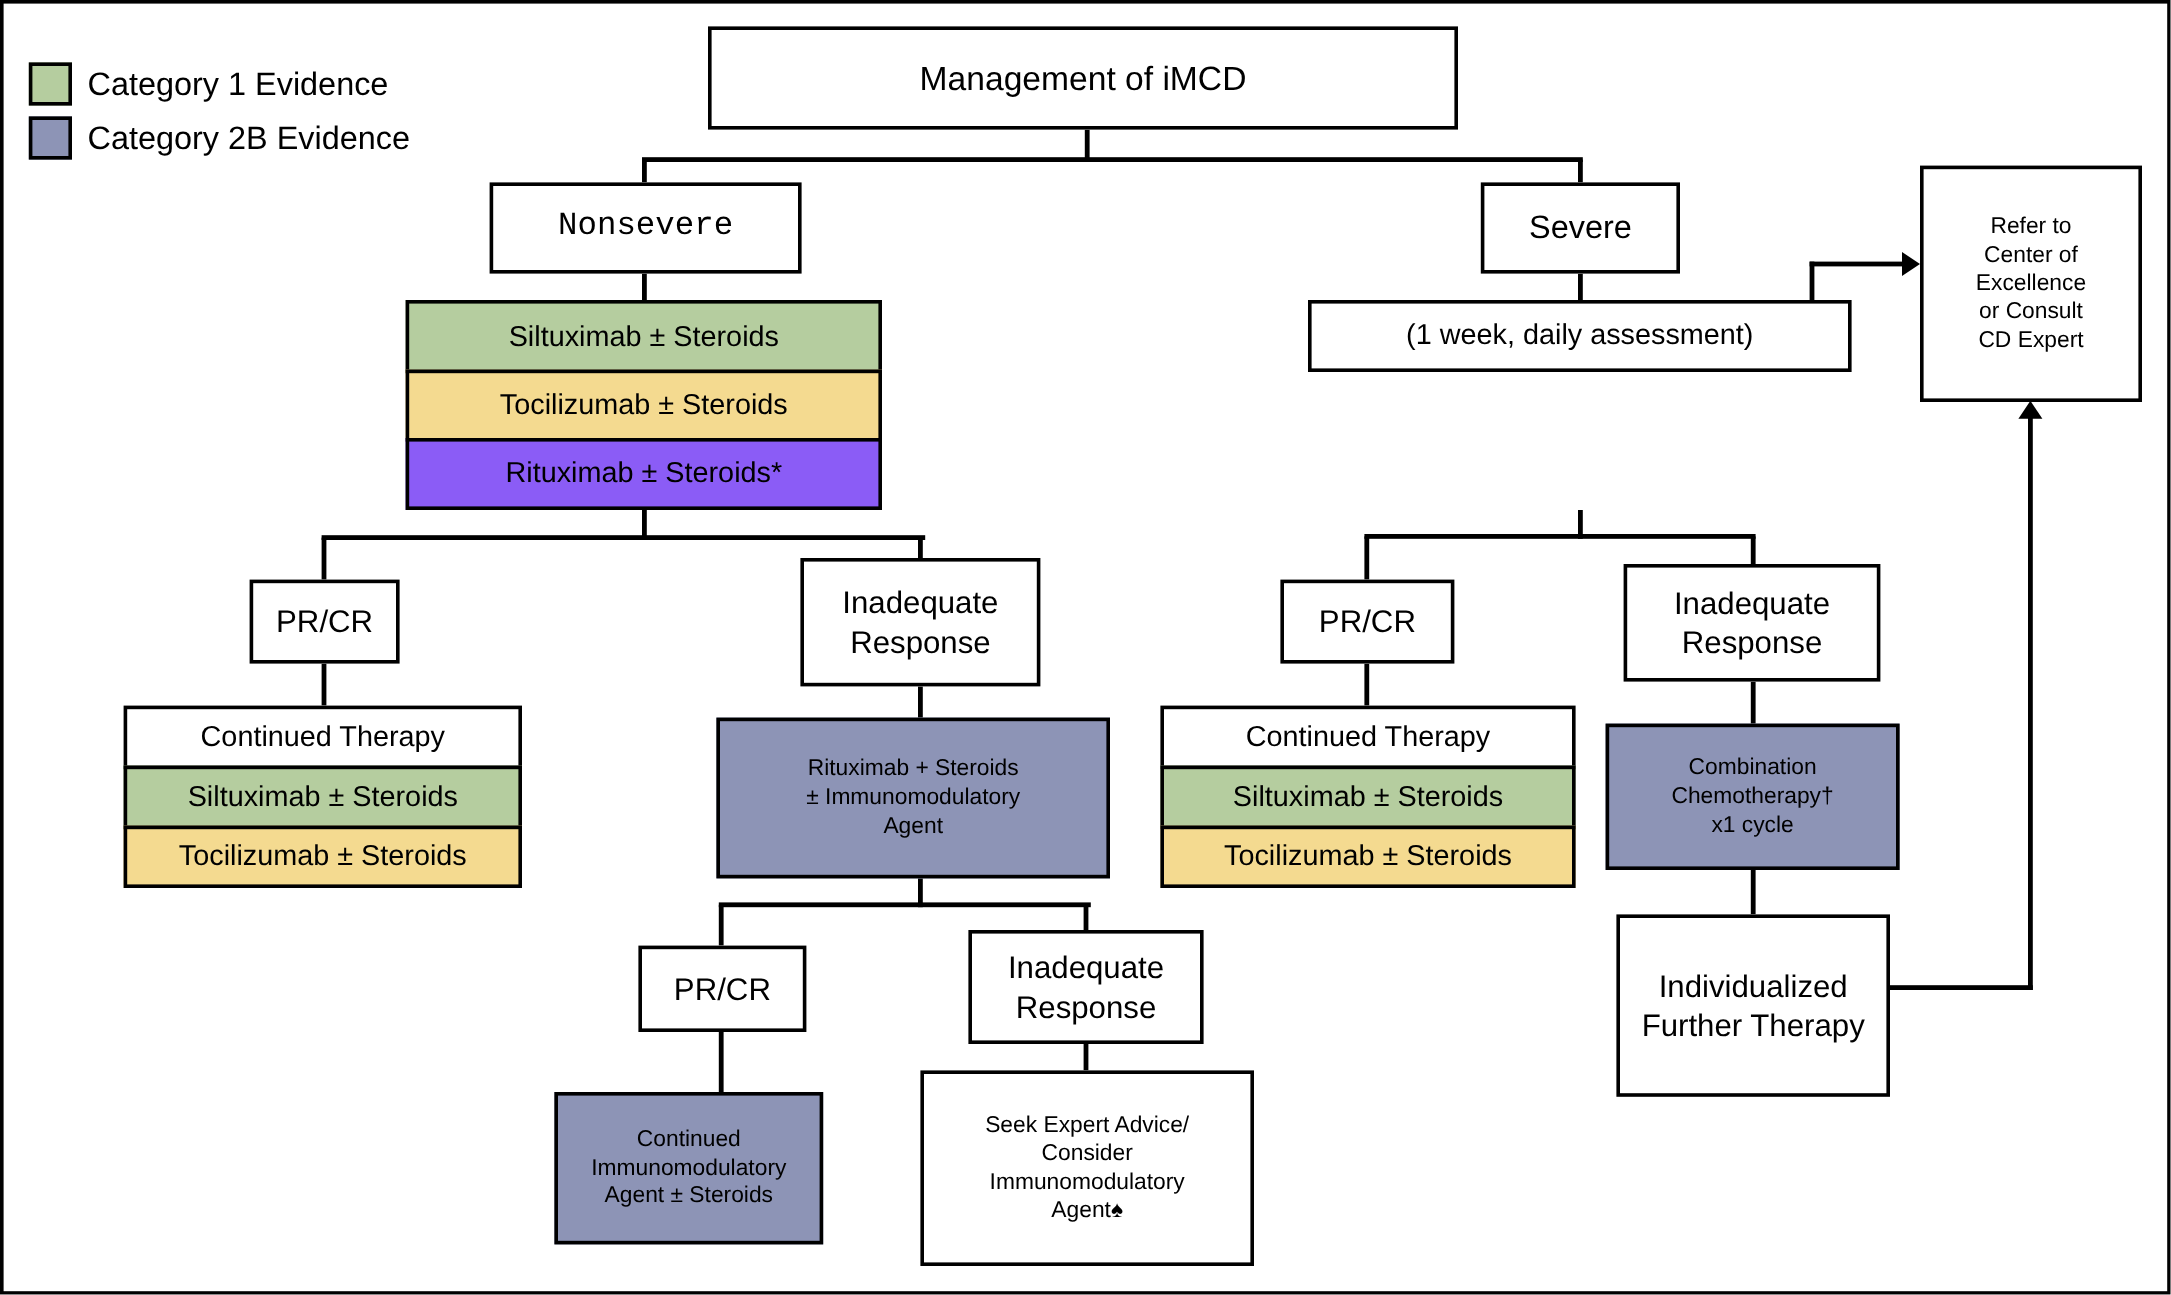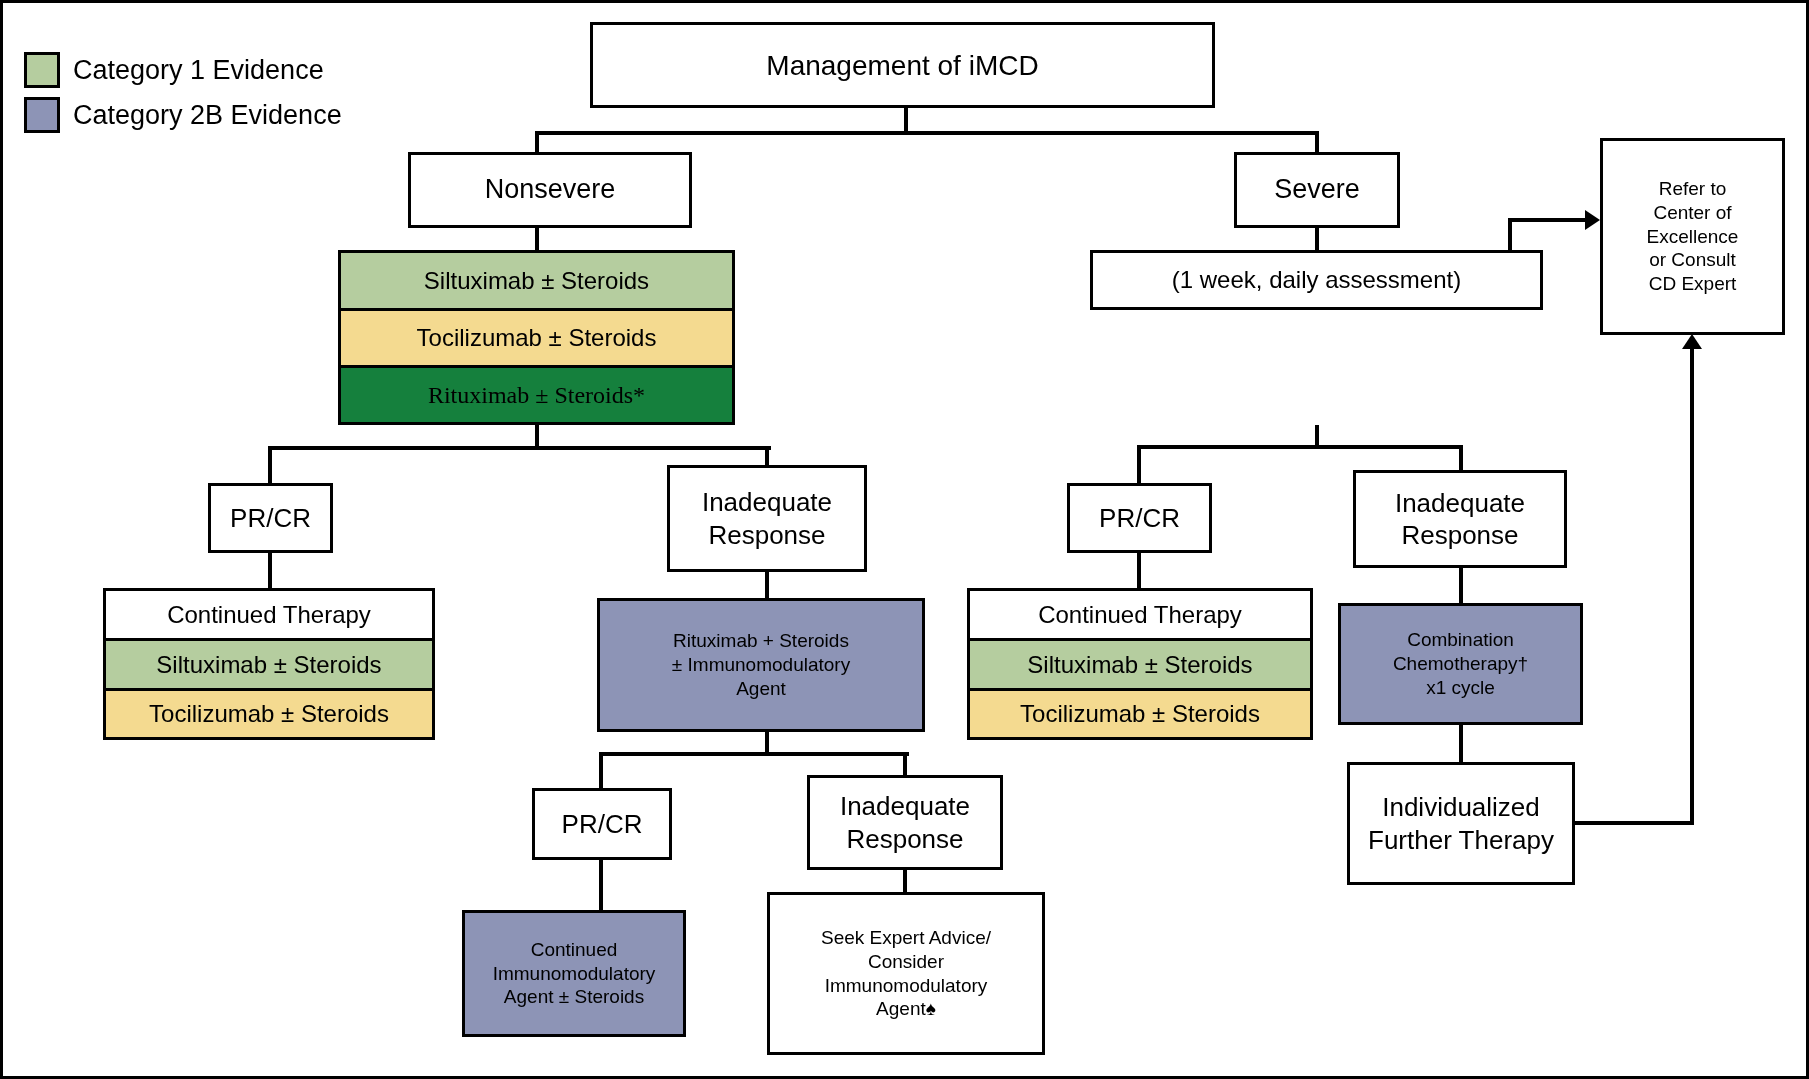--- a/index.html
+++ b/index.html
@@ -73,27 +73,27 @@
       <span class="swatch" style="background: rgb(181, 205, 159);"></span>
       <span class="legend-label">Category 1 Evidence</span>
     </div>
     <div class="legend-row">
       <span class="swatch" style="background: rgb(141, 148, 182);"></span>
       <span class="legend-label">Category 2B Evidence</span>
     </div>
   </div>
 
   <div class="node fs28" style="left:590px;top:22px;width:625px;height:86px;">Management of iMCD</div>
-  <div class="node fs27" style="left:408px;top:152px;width:284px;height:76px;">Nonsevere</div>
+  <div class="node fs27" style="left:408px;top:152px;width:260px;height:76px;font-family:Liberation Mono, monospace;">Nonsevere</div>
   <div class="node fs27" style="left:1234px;top:152px;width:166px;height:76px;">Severe</div>
 
   <div class="stack" style="left:338px;top:250px;width:397px;">
     <div class="row" style="height: 61px; background: rgb(181, 205, 159);">Siltuximab ± Steroids</div>
     <div class="row" style="height: 60px; background: rgb(244, 218, 144);">Tocilizumab ± Steroids</div>
-    <div class="row" style="height: 60px; background: #15803d; font-family: Liberation Serif, serif;">Rituximab ± Steroids*</div>
+    <div class="row" style="height: 60px; background: #8b5cf6;">Rituximab ± Steroids*</div>
   </div>
 
   <div class="stack" style="left:1090px;top:250px;width:453px;">
     <div class="row" style="height:60px;">(1 week, daily assessment)</div>
   </div>
 
   <div class="node fs26" style="left:208px;top:483px;width:125px;height:70px;">PR/CR</div>
   <div class="node fs26" style="left:667px;top:465px;width:200px;height:107px;">Inadequate
 Response</div>
 
@@ -125,21 +125,21 @@
 
   <div class="stack" style="left:967px;top:588px;width:346px;">
     <div class="row" style="height:53px;">Continued Therapy</div>
     <div class="row" style="height: 53px; background: rgb(181, 205, 159);">Siltuximab ± Steroids</div>
     <div class="row" style="height: 52px; background: rgb(244, 218, 144);">Tocilizumab ± Steroids</div>
   </div>
 
   <div class="node" style="left: 1338px; top: 603px; width: 245px; height: 122px; background: rgb(141, 148, 182);">Combination
 Chemotherapy†
 x1 cycle</div>
-  <div class="node fs26" style="left:1347px;top:762px;width:228px;height:123px;">Individualized
+  <div class="node fs26" style="left:1347px;top:762px;width:228px;height:152px;">Individualized
 Further Therapy</div>
 
   <div class="node" style="left:1600px;top:138px;width:185px;height:197px;">Refer to
 Center of
 Excellence
 or Consult
 CD Expert</div>
 
   <div class="frame"></div>
 </div>

